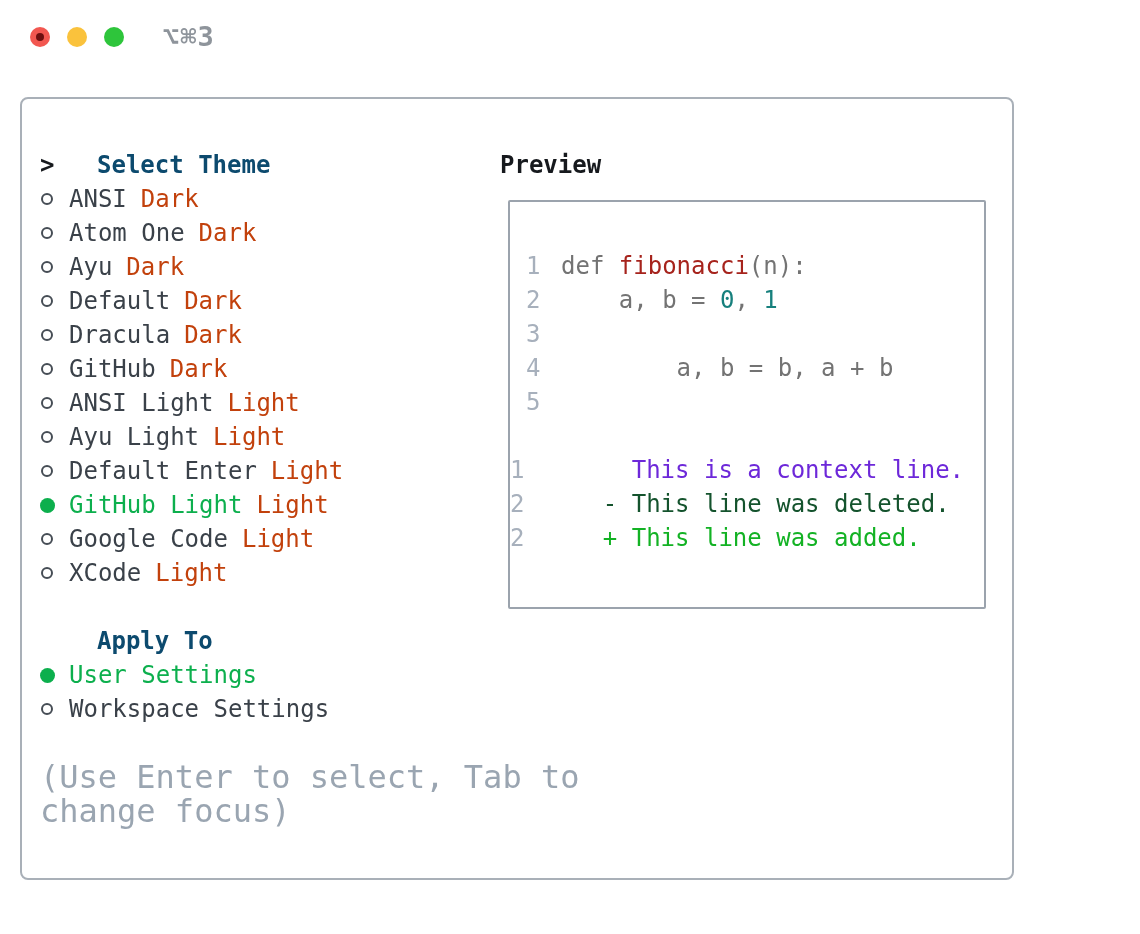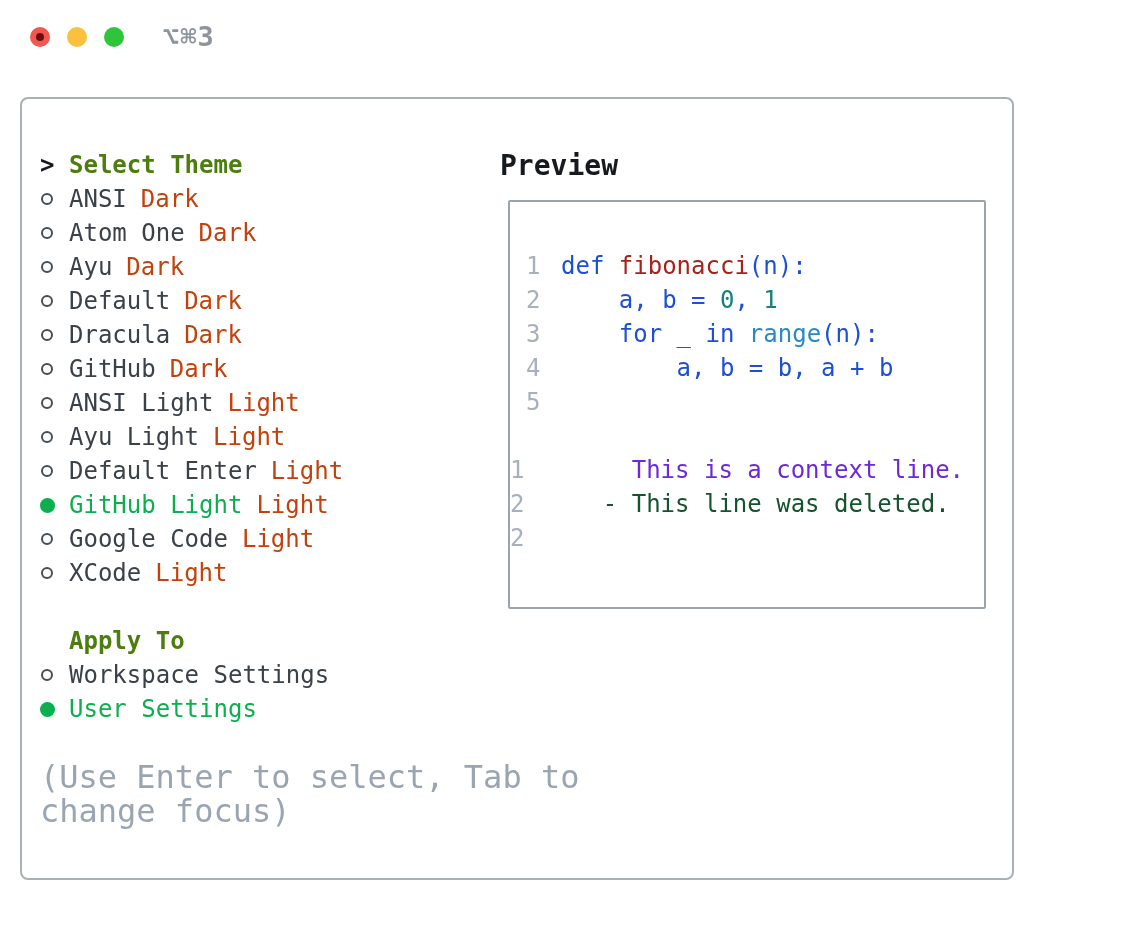--- a/index.html
+++ b/index.html
@@ -31,42 +31,42 @@
     position:absolute;left:20px;top:97px;width:994px;height:783px;
     border:2px solid #a9b0b8;border-radius:8px;box-sizing:border-box;background:#fff;
   }
   
   .left-col{position:absolute;left:18px;top:49px;width:450px;}
   .row{display:flex;align-items:center;height:34px;font-size:24px;color:#3a4149;}
   .row .marker{width:29px;display:flex;align-items:center;flex:none;}
   .chev{font-weight:bold;color:#16191d;font-size:24px;}
   .dot{width:12px;height:12px;border:2px solid #464d55;border-radius:50%;box-sizing:border-box;margin-left:1px;}
   .dot-filled{width:15px;height:15px;border-radius:50%;background:#0caf4d;}
-  .hdr{font-weight:bold;color:#4d7c0f;}
+  .hdr{font-weight:bold;color:#0c4a6e;margin-left:28px;}
   .name{white-space:pre;}
   .name.sel{color:#0caf4d;}
   .tag{color:#c2410c;margin-left:14px;white-space:pre;}
   .spacer-row{height:34px;}
   .help-line{height:34px;display:flex;align-items:center;font-size:32px;color:#9aa5b1;white-space:pre;}
   
   .preview-title{
     position:absolute;left:478px;top:49px;height:34px;display:flex;align-items:center;
-    font-size:28px;font-weight:bold;color:#16191d;
+    font-size:24px;font-weight:bold;color:#16191d;
   }
   .preview-box{
     position:absolute;left:486px;top:101px;width:478px;height:409px;
     border:2px solid #9ba3ad;border-radius:2px;box-sizing:border-box;background:#fff;
     overflow:hidden;
   }
   .code-area{padding:47px 0 0 16px;}
   .cl{display:flex;height:34px;align-items:center;font-size:24px;}
   .ln{width:24px;margin-right:11px;color:#a7b0bc;flex:none;white-space:pre;}
   .src{white-space:pre;color:#22262a;}
   .diff-area{margin-top:34px;}
-  .c-code{color:#1d4ed8;}
+  .c-code{color:#737373;}
   .c-function{color:#a6231c;text-align:center;}
   .c-number{color:#17807d;}
   .c-builtin{color:#2789c6;}
   .c-context{color:#6d28d9;}
   .c-deleted{color:#14532d;}
   .c-added{color:#13b224;}
 </style>
 </head>
 <body>
 
@@ -179,29 +179,29 @@
       <div class="spacer-row"></div>
 
       <div class="row">
         <span class="marker"></span>
         <span class="name hdr">Apply To</span>
       </div>
 
       <div>
           <div class="row">
             <span class="marker">
+              <span class="dot-filled"></span>
+            </span>
+            <span class="name sel">User Settings</span>
+          </div>
+          <div class="row">
+            <span class="marker">
               <span class="dot"></span>
             </span>
             <span class="name">Workspace Settings</span>
-          </div>
-          <div class="row">
-            <span class="marker">
-              <span class="dot-filled"></span>
-            </span>
-            <span class="name sel">User Settings</span>
           </div>
         </div>
 
       <div class="spacer-row"></div>
 
       <div>
           <div class="help-line">(Use Enter to select, Tab to</div>
           <div class="help-line">change focus)</div>
         </div>
     </div>
@@ -213,39 +213,39 @@
           <div class="cl">
             <span class="ln">1</span>
             <span class="src"><span class="c-code">def </span><span class="c-function">fibonacci</span><span class="c-code">(n):</span></span>
           </div>
           <div class="cl">
             <span class="ln">2</span>
             <span class="src"><span class="c-code">    a, b = </span><span class="c-number">0</span><span class="c-code">, </span><span class="c-number">1</span></span>
           </div>
           <div class="cl">
             <span class="ln">3</span>
-            <span class="src"><span class="c-code">    for _ in </span><span class="c-builtin">range</span><span class="c-code">(n):</span></span>
           </div>
           <div class="cl">
             <span class="ln">4</span>
             <span class="src"><span class="c-code">        a, b = b, a + b</span></span>
           </div>
           <div class="cl">
             <span class="ln">5</span>
           </div>
         </div>
       <div class="diff-area">
           <div class="cl">
             <span class="ln">1</span>
             <span class="src"><span class="c-context">      This is a context line.</span></span>
           </div>
           <div class="cl">
             <span class="ln">2</span>
             <span class="src"><span class="c-deleted">    - This line was deleted.</span></span>
           </div>
           <div class="cl">
             <span class="ln">2</span>
+            <span class="src"><span class="c-added">    + This line was added.</span></span>
           </div>
         </div>
     </div>
 
   </div>
 </div>
 
 </body></html>

